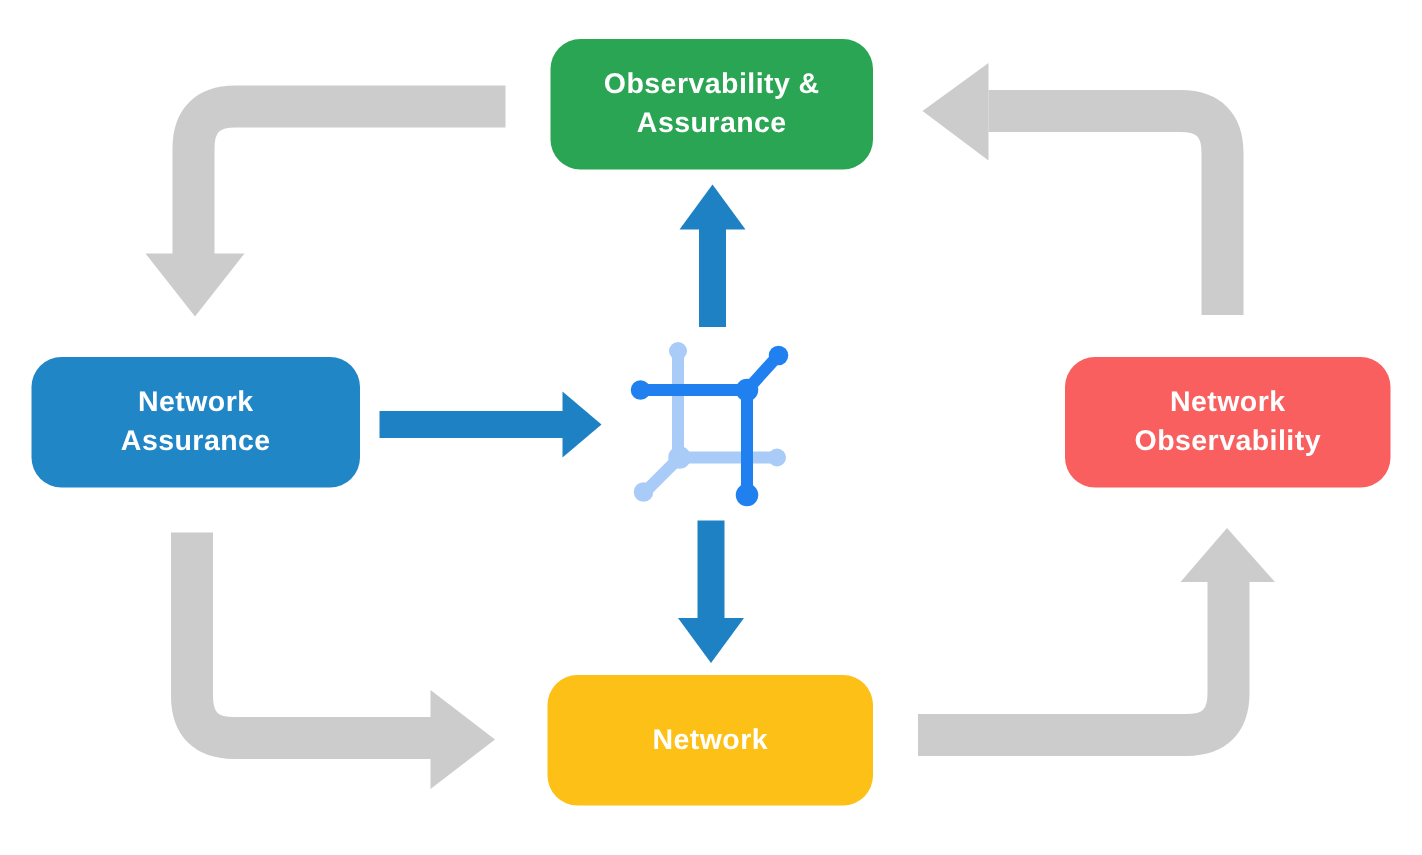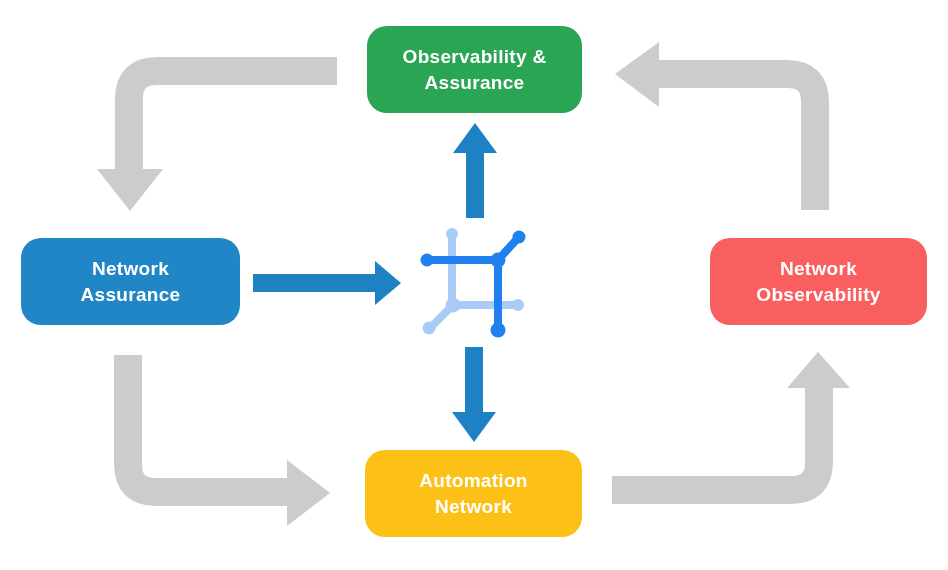--- a/index.html
+++ b/index.html
@@ -91,17 +91,16 @@
     <span class="line">Network</span>
     <span class="line">Assurance</span>
   </div>
 
   <div class="node node-infrastructure" style="background-color: rgb(249, 95, 95);">
     <span class="line">Network</span>
     <span class="line">Observability</span>
   </div>
 
   <div class="node node-automation" style="background-color: rgb(252, 192, 22);">
-    <span class="line">Automation</span>
     <span class="line">Network</span>
   </div>
 
 </div>
 
 </body></html>

